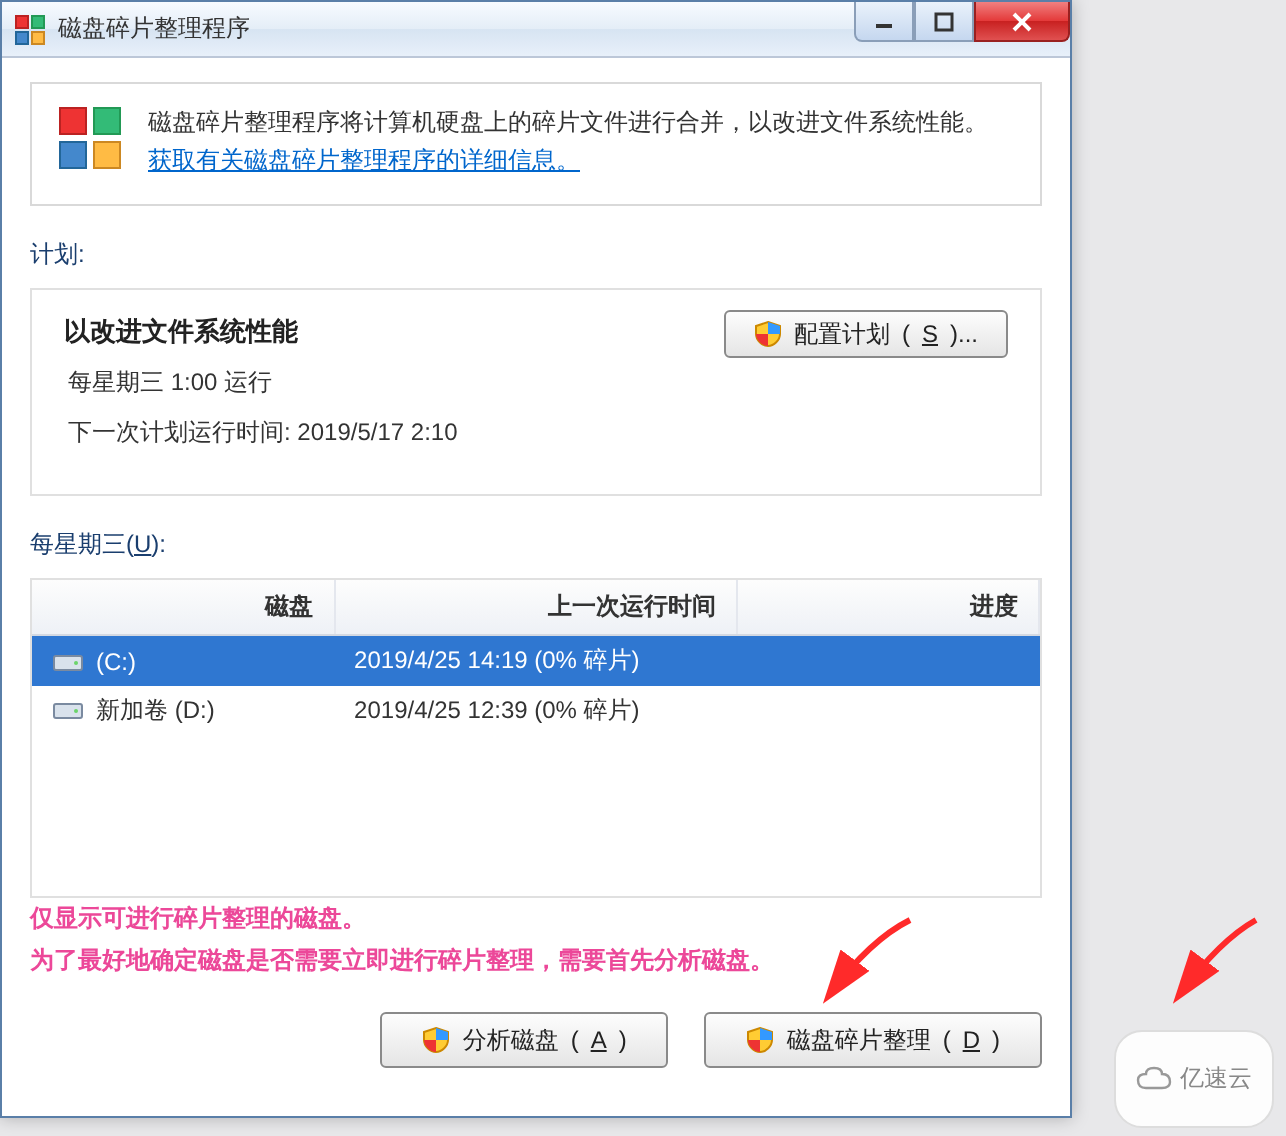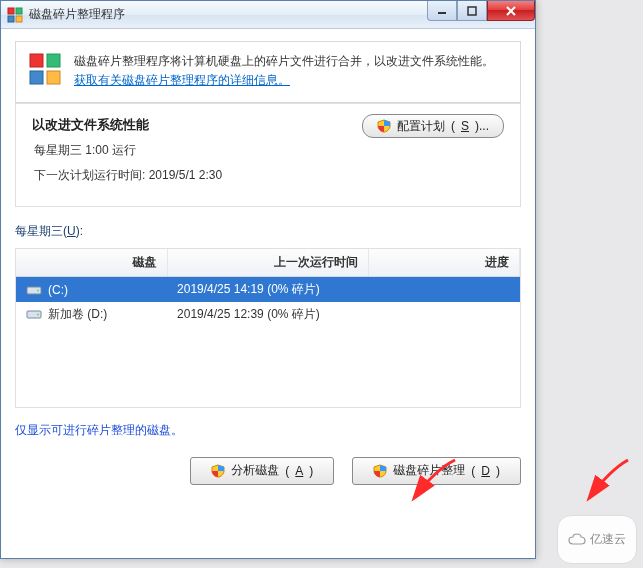--- a/index.html
+++ b/index.html
@@ -18,29 +18,29 @@
   .infobox{border:1px solid #d9d9d9;background:#fff;padding:10px 12px 12px;display:flex;gap:12px;}
   .big-icon{width:34px;height:34px;flex:0 0 34px;}
   .big-icon svg{width:34px;height:34px;}
   .infotext{line-height:1.6;color:#333;}
   .link{color:#0066cc;text-decoration:underline;cursor:pointer;}
   .section-label{color:#1a3e6e;margin-top:16px;margin-bottom:8px;}
   .schedule-box{border:1px solid #e0e0e0;padding:12px 16px 14px;position:relative;}
   .sched-title{font-weight:bold;font-size:13px;color:#222;margin-bottom:8px;}
   .sched-line{color:#333;margin-bottom:8px;margin-left:2px;}
   .btn{display:inline-flex;align-items:center;gap:6px;height:24px;padding:0 14px;background:linear-gradient(to bottom,#fdfdfd,#e5e5e5);border:1px solid #8a8a8a;border-radius:3px;cursor:pointer;color:#222;}
-  .config-btn{position:absolute;right:16px;top:10px;border-radius:11px;}
+  .config-btn{position:absolute;right:16px;top:10px;}
   .shield{width:14px;height:14px;}
   .status-box{border:1px solid #e0e0e0;margin-top:6px;}
   .table{width:100%;border-collapse:collapse;}
   .table th{text-align:right;font-weight:bold;background:linear-gradient(to bottom,#fdfdfd,#eef1f6);border-bottom:1px solid #d4d9e2;border-right:1px solid #e4e7ee;padding:5px 10px;color:#333;}
   .table td{padding:4px 10px;color:#333;}
   .table tr.selected td{background:#2f77d1;color:#fff;}
   .drive-icon{width:16px;height:13px;display:inline-block;vertical-align:-2px;margin-right:6px;}
-  .note-area{margin-top:12px;color:#1d4ed8;line-height:1.7;}
+  .note-area{color:#ec4899;line-height:1.7;font-weight:bold;}
   .action-row{display:flex;justify-content:flex-end;gap:18px;margin-top:16px;}
   .big-btn{height:28px;padding:0 20px;}
   .arrow{position:absolute;pointer-events:none;}
   .arrow svg{width:60px;height:50px;}
   .watermark{position:absolute;right:6px;bottom:4px;background:rgba(255,255,255,.9);border:1px solid #ddd;border-radius:14px;padding:15px 10px;display:flex;align-items:center;gap:4px;color:#888;font-size:12px;}
   .wm-ico{width:18px;height:14px;}
   .table-spacer{height:80px;}
   .underline-access{text-decoration:underline;}
 </style>
 </head>
@@ -87,26 +87,27 @@
             <rect x="2" y="19" width="13" height="13" fill="#48c" stroke="#269"></rect>
             <rect x="19" y="19" width="13" height="13" fill="#fb4" stroke="#c82"></rect>
           </svg>
       </div>
       <div class="infotext">
         <span>磁盘碎片整理程序将计算机硬盘上的碎片文件进行合并，以改进文件系统性能。</span>
         <a class="link">获取有关磁盘碎片整理程序的详细信息。</a>
       </div>
     </div>
 
+    <div class="section-label">计划:</div>
 
     <div class="schedule-box">
       <div class="sched-title">以改进文件系统性能</div>
       <div class="sched-line">每星期三  1:00 运行</div>
       <div class="sched-line">
-        <span>下一次计划运行时间: </span><span>2019/5/1 2:30</span>
+        <span>下一次计划运行时间: </span><span>2019/5/17 2:10</span>
       </div>
       <button class="btn config-btn">
         <svg class="shield" viewBox="0 0 14 14">
             <path d="M7 1 L13 3 V7 C13 10 10 13 7 13 C4 13 1 10 1 7 V3 Z" fill="#fc3" stroke="#c80"></path>
             <path d="M7 1 L13 3 V7 L7 7 Z" fill="#39f"></path>
             <path d="M7 7 L7 13 C4 13 1 10 1 7 Z" fill="#e33"></path>
           </svg>
         <span>配置计划</span>(<span class="underline-access">S</span>)...
       </button>
     </div>
@@ -141,20 +142,21 @@
               <td>2019/4/25 12:39 (0% 碎片)</td>
               <td></td>
             </tr>
           </tbody>
       </table>
       <div class="table-spacer"></div>
     </div>
 
     <div class="note-area">
       <div>仅显示可进行碎片整理的磁盘。</div>
+      <div>为了最好地确定磁盘是否需要立即进行碎片整理，需要首先分析磁盘。</div>
     </div>
 
     <div class="action-row">
       <button class="btn big-btn">
         <svg class="shield" viewBox="0 0 14 14">
             <path d="M7 1 L13 3 V7 C13 10 10 13 7 13 C4 13 1 10 1 7 V3 Z" fill="#fc3" stroke="#c80"></path>
             <path d="M7 1 L13 3 V7 L7 7 Z" fill="#39f"></path>
             <path d="M7 7 L7 13 C4 13 1 10 1 7 Z" fill="#e33"></path>
           </svg>
         <span>分析磁盘</span>(<span class="underline-access">A</span>)

